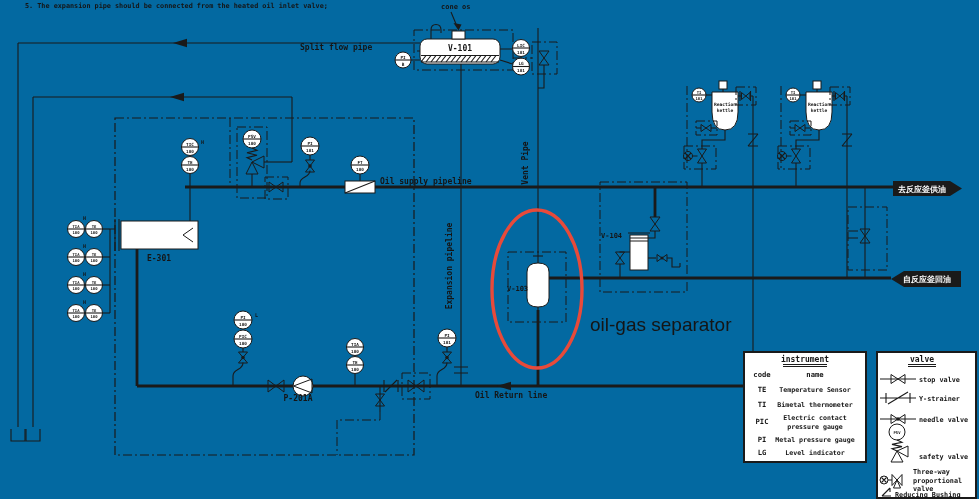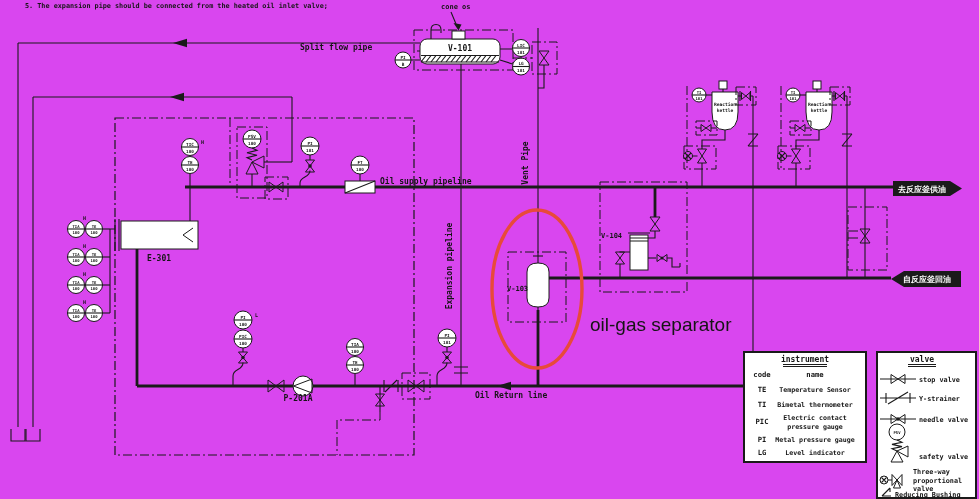--- a/index.html
+++ b/index.html
@@ -1,16 +1,16 @@
 <!DOCTYPE html>
 <html><head>
 <meta charset="utf-8">
 <style>
   html,body{margin:0;padding:0;background:#fff;}
-  #stage{position:relative;width:979px;height:499px;background:#d946ef;overflow:hidden;}
+  #stage{position:relative;width:979px;height:499px;background:#0369a1;overflow:hidden;}
   svg{position:absolute;left:0;top:0;}
   svg text{font-family:"DejaVu Sans Mono",monospace;font-weight:bold;fill:#151515;}
   .p1{stroke:#1a1a1a;stroke-width:1.1;fill:none;}
   .p3{stroke:#1a1a1a;stroke-width:2.8;fill:none;}
   .dd{stroke:#1a1a1a;stroke-width:1;fill:none;stroke-dasharray:9 3 2 3;}
   .ddb{stroke:#1a1a1a;stroke-width:1.2;fill:none;stroke-dasharray:9 3 2 3;}
   .sym{fill:#fff;stroke:#1a1a1a;stroke-width:1;}
   .symo{fill:none;stroke:#1a1a1a;stroke-width:1;}
   .fil{fill:#1a1a1a;stroke:none;}
   .bub{font-size:4.3px;text-anchor:middle;}

